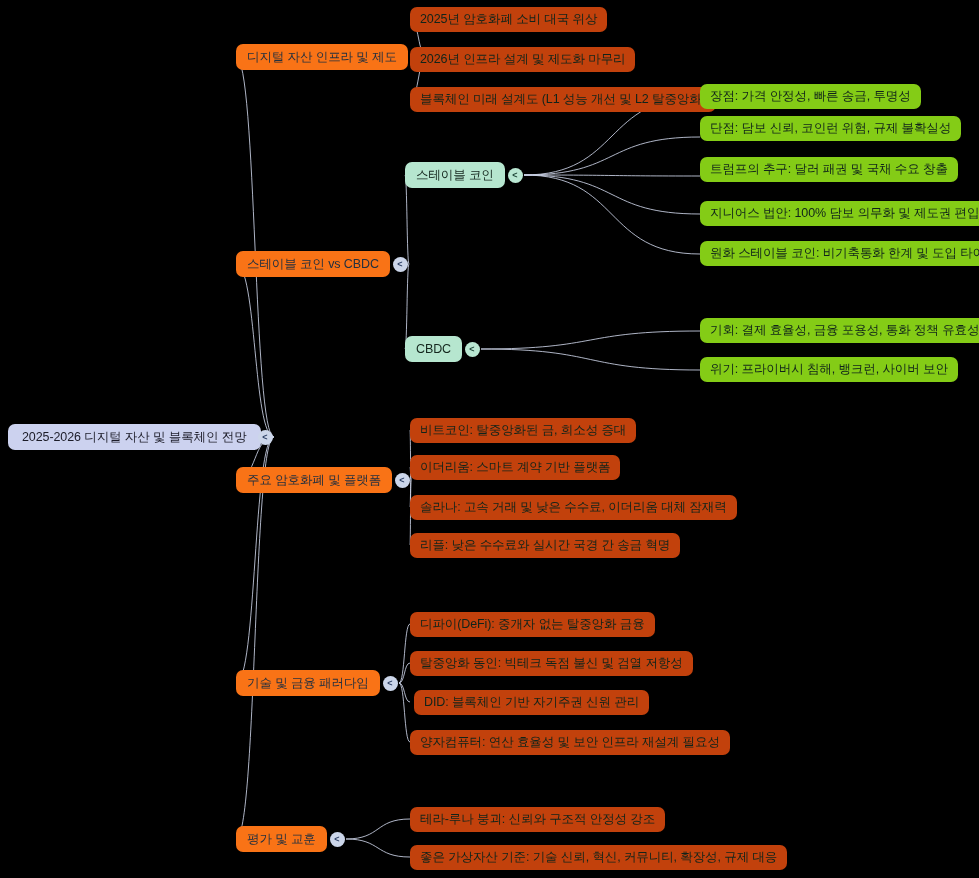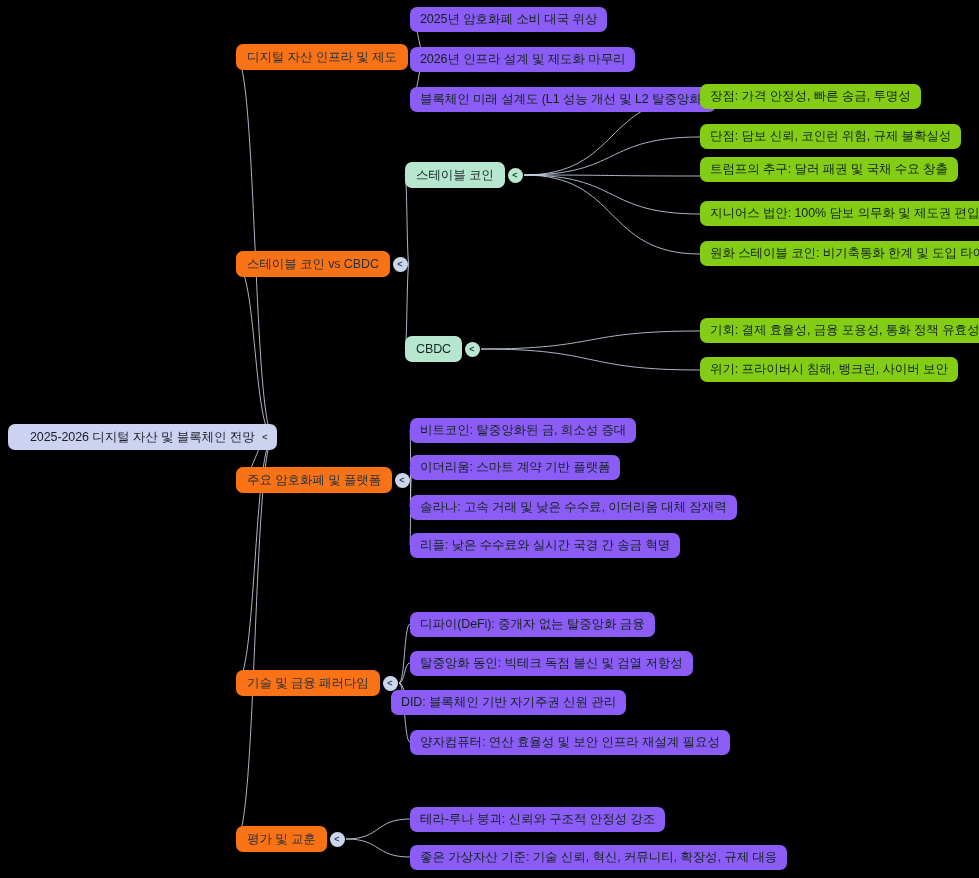--- a/index.html
+++ b/index.html
@@ -35,40 +35,40 @@
     align-items: center;
     justify-content: flex-start;
     white-space: nowrap;
     border-radius: 7px;
     letter-spacing: -0.1px;
   }
   .node-root {
     background: #ccd2ef;
     color: #1c1c28;
     font-size: 12.5px;
-    padding: 0 22px;
+    padding: 0 14px;
     height: 26px;
     border-radius: 7px;
   }
   .node-l1 {
     background: #f97316;
     color: #24303f;
     font-size: 12.5px;
     padding: 0 11px;
     height: 26px;
   }
   .node-l2 {
     background: #b6e6cf;
     color: #14261d;
     font-size: 12.5px;
     padding: 4px 11px;
     height: 26px;
   }
   .node-leaf {
-    background: #8b5cf6;
+    background: #c2410c;
     color: #10241a;
     font-size: 12.5px;
     padding: 0 10px;
     height: 25px;
   }
   .node-leaf.bright {
     background: #84cc16;
   }
   .collapse-btn {
     position: absolute;
@@ -145,21 +145,21 @@
         <span>스테이블 코인 vs CBDC</span>
       </div>
       <div class="collapse-btn" style="left: 392.5px; top: 256.5px;">&lt;</div>
       <div class="node node-l2" style="left: 405px; top: 162px;">
         <span>스테이블 코인</span>
       </div>
       <div class="collapse-btn green" style="left: 507.5px; top: 167.5px;">&lt;</div>
       <div class="node node-leaf bright" style="left: 700px; top: 84px;">
         <span>장점: 가격 안정성, 빠른 송금, 투명성</span>
       </div>
-      <div class="node node-leaf bright" style="left: 700px; top: 124px; align-items: center;">
+      <div class="node node-leaf bright" style="left: 700px; top: 116px; align-items: center;">
         <span>단점: 담보 신뢰, 코인런 위험, 규제 불확실성</span>
       </div>
       <div class="node node-leaf bright" style="left: 700px; top: 157px; text-align: right;">
         <span>트럼프의 추구: 달러 패권 및 국채 수요 창출</span>
       </div>
       <div class="node node-leaf bright" style="left: 700px; top: 201px;">
         <span>지니어스 법안: 100% 담보 의무화 및 제도권 편입</span>
       </div>
       <div class="node node-leaf bright" style="left: 700px; top: 241px;">
         <span>원화 스테이블 코인: 비기축통화 한계 및 도입 타이밍 중요</span>
@@ -193,21 +193,21 @@
       <div class="node node-l1" style="left: 236px; top: 670px;">
         <span>기술 및 금융 패러다임</span>
       </div>
       <div class="collapse-btn" style="left: 382.5px; top: 675.5px;">&lt;</div>
       <div class="node node-leaf" style="left: 410px; top: 611.5px;">
         <span>디파이(DeFi): 중개자 없는 탈중앙화 금융</span>
       </div>
       <div class="node node-leaf" style="left: 410px; top: 650.5px;">
         <span>탈중앙화 동인: 빅테크 독점 불신 및 검열 저항성</span>
       </div>
-      <div class="node node-leaf" style="left: 391px; top: 689.5px;">
+      <div class="node node-leaf" style="left: 414px; top: 689.5px;">
         <span>DID: 블록체인 기반 자기주권 신원 관리</span>
       </div>
       <div class="node node-leaf" style="left: 410px; top: 729.5px;">
         <span>양자컴퓨터: 연산 효율성 및 보안 인프라 재설계 필요성</span>
       </div>
       <div class="node node-l1" style="left: 236px; top: 826px;">
         <span>평가 및 교훈</span>
       </div>
       <div class="collapse-btn" style="left: 329.5px; top: 831.5px;">&lt;</div>
       <div class="node node-leaf" style="left: 410px; top: 806.5px;">

